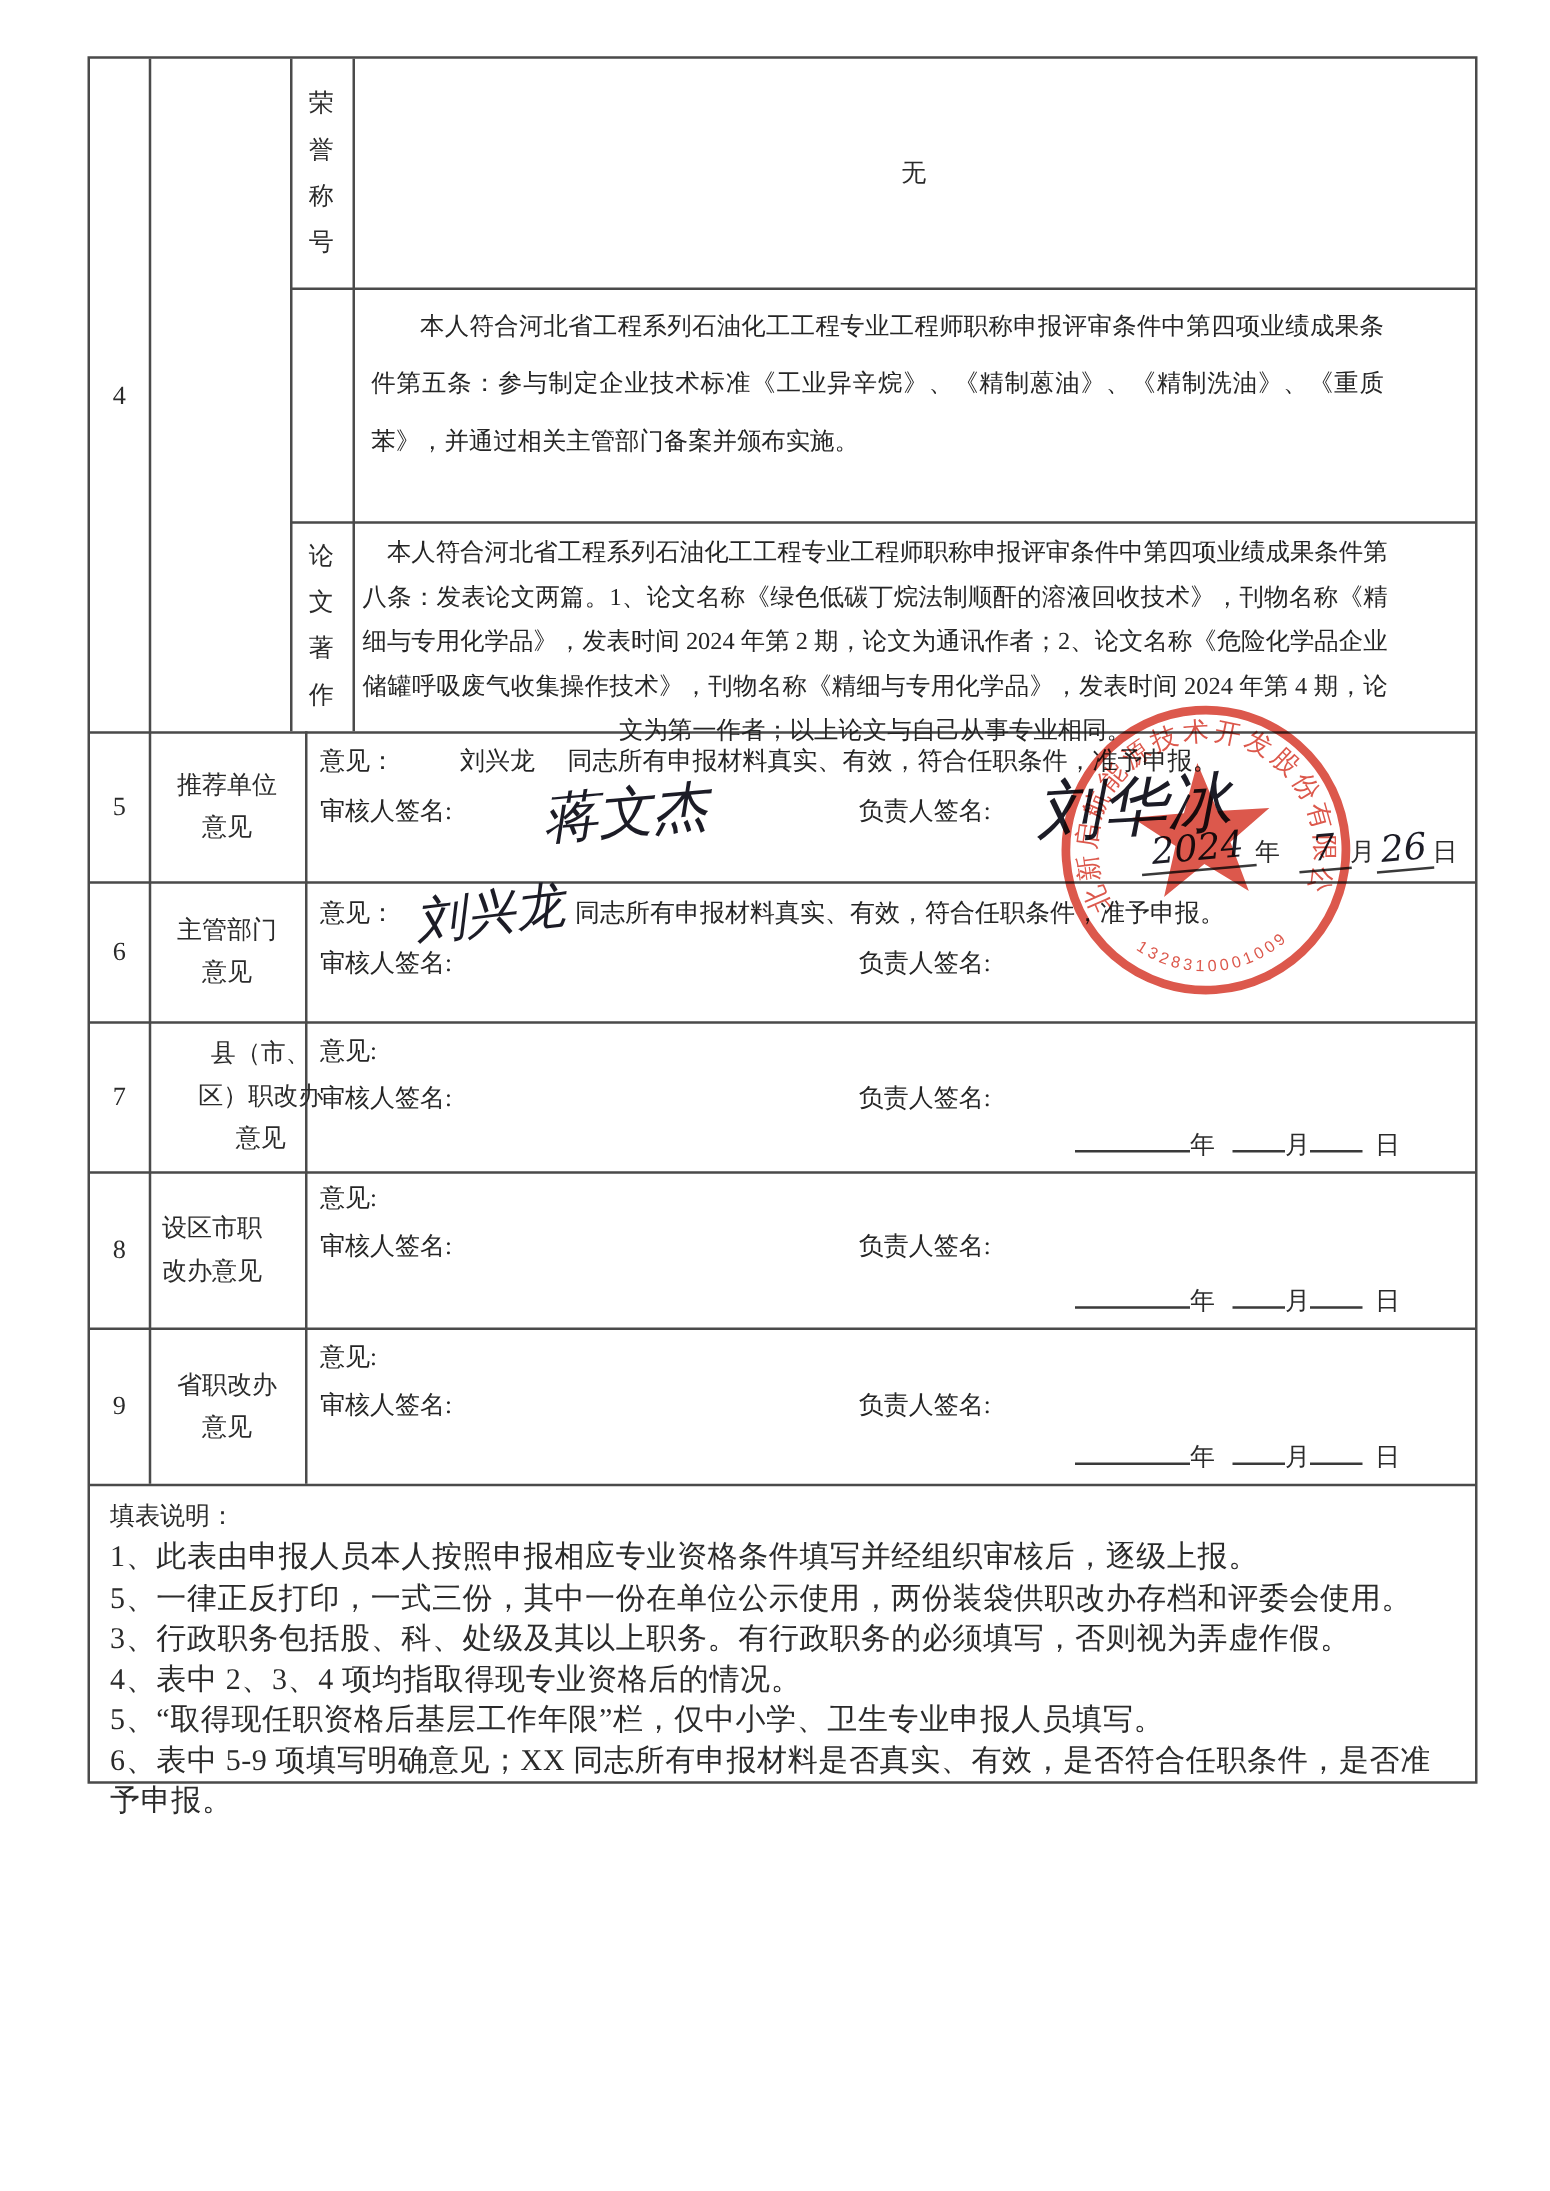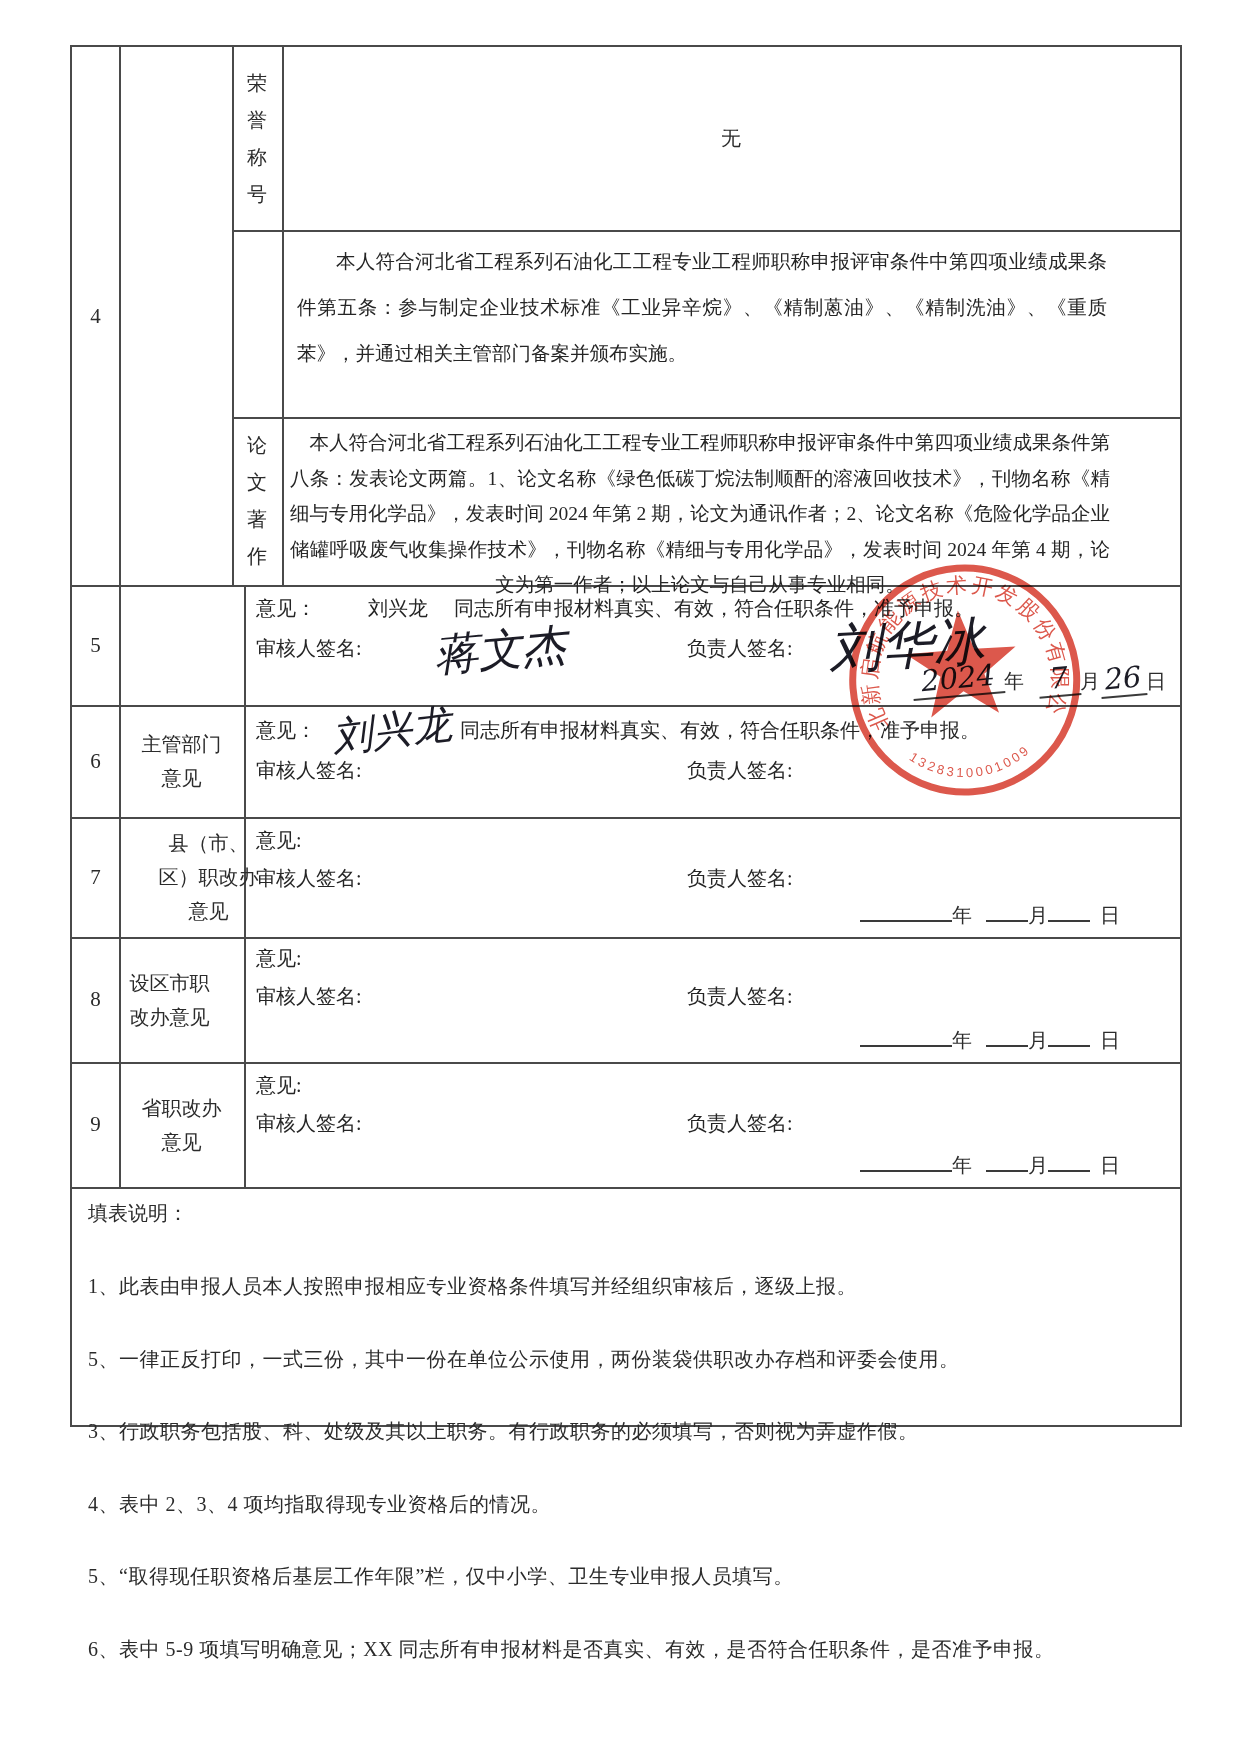--- a/index.html
+++ b/index.html
@@ -21,21 +21,21 @@
   .oplabel,.signlabel,.optext{font-size:20px;color:#252525;white-space:nowrap;}
   .opline{position:absolute;display:flex;align-items:flex-end;}
   .hand{font-family:"DejaVu Serif","Liberation Serif",serif;font-style:italic;color:#1c1c26;white-space:nowrap;}
   .sig{position:absolute;}
   .dateline{position:absolute;display:flex;align-items:baseline;font-size:20px;white-space:nowrap;}
   .uline{display:inline-block;border-bottom:2px solid #3a3a3a;text-align:center;}
   .u90{width:92px;} .u40{width:42px;} .u46{width:46px;}
   .handdate{font-size:29px;transform:rotate(-5deg);display:inline-block;}
   .notes{position:absolute;left:0;top:1140px;width:1108px;height:238px;box-sizing:border-box;padding:10px 16px 0 16px;}
   .notes .ntitle{font-size:20px;line-height:33px;}
-  .notes .nitem{font-size:20px;line-height:32.5px;letter-spacing:0.5px;margin-top:40px;}
+  .notes .nitem{font-size:24px;line-height:32.5px;letter-spacing:0.5px;}
   .stamp{position:absolute;left:830px;top:548px;width:272px;height:272px;
          mix-blend-mode:multiply;opacity:0.85;pointer-events:none;transform:rotate(-4deg);}
 </style>
 </head>
 <body>
 
 <div class="page">
   <div class="tbl">
 
     <div class="vl" style="left:47px;top:0;height:1140px;"></div>
@@ -59,20 +59,23 @@
     <div class="cell" style="left:210px;top:0;width:898px;height:183px;font-size:20px;">无</div>
 
     <div class="para other">本人符合河北省工程系列石油化工工程专业工程师职称申报评审条件中第四项业绩成果条件第五条：参与制定企业技术标准《工业异辛烷》、《精制蒽油》、《精制洗油》、《重质苯》，并通过相关主管部门备案并颁布实施。</div>
 
     <div class="cell" style="left:160px;top:370px;width:50px;height:168px;">
       <div class="vlabel">论文著作</div>
     </div>
     <div class="para papers">本人符合河北省工程系列石油化工工程专业工程师职称申报评审条件中第四项业绩成果条件第八条：发表论文两篇。1、论文名称《绿色低碳丁烷法制顺酐的溶液回收技术》，刊物名称《精细与专用化学品》，发表时间 2024 年第 2 期，论文为通讯作者；2、论文名称《危险化学品企业储罐呼吸废气收集操作技术》，刊物名称《精细与专用化学品》，发表时间 2024 年第 4 期，论文为第一作者；以上论文与自己从事专业相同。</div>
 
     <div class="cell num" style="left:0;top:538px;width:47px;height:120px;">5</div>
+    <div class="cell" style="left:47px;top:538px;width:125px;height:120px;">
+      <div class="rowtitle w86">推荐单位意见</div>
+    </div>
     <div style="position:absolute;left:172px;top:538px;width:936px;height:120px;">
       <div class="opline" style="left:12px;top:10px;">
         <span class="oplabel">意见：</span>
         <span style="width:52px;"></span>
         <span class="optext">刘兴龙</span>
         <span style="width:26px;"></span>
         <span class="optext">同志所有申报材料真实、有效，符合任职条件，准予申报。</span>
       </div>
       <div class="opline" style="left:12px;top:50px;">
         <span class="signlabel">审核人签名:</span>

